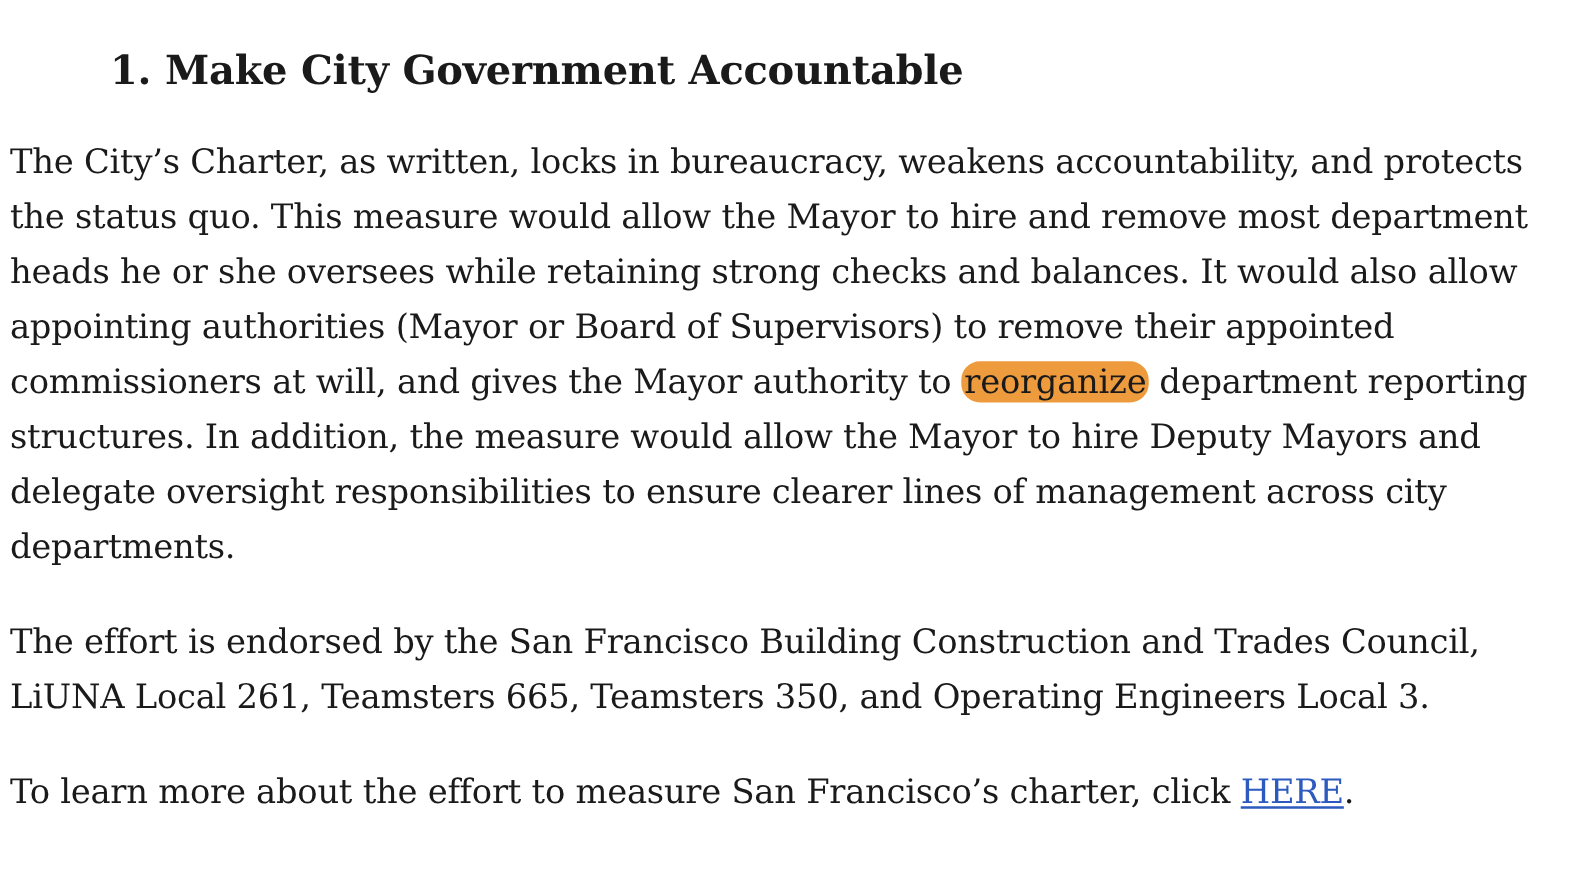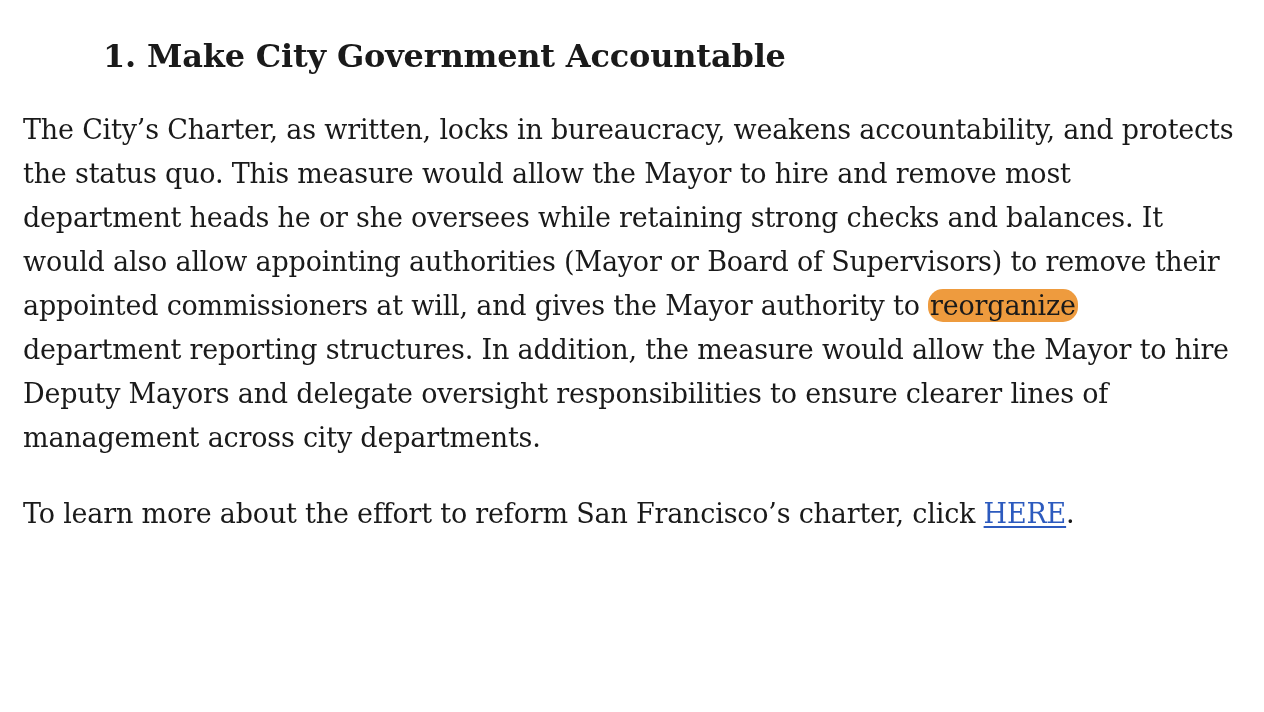--- a/index.html
+++ b/index.html
@@ -19,21 +19,20 @@
     height: 712px;
     overflow: hidden;
   }
   .article {
     padding: 36px 30px 0 8px;
     font-family: "DejaVu Serif", "Liberation Serif", serif;
     font-size: 27px;
     line-height: 44px;
     letter-spacing: -0.2px;
     color: var(--text-color);
-    margin-left: 15px;
   }
   .section-heading {
     margin: 0 0 0 80px;
     font-size: 32px;
     line-height: 40px;
     font-weight: bold;
     color: var(--text-color);
   }
   .article p {
     margin: 32px 0 0 0;
@@ -55,18 +54,19 @@
 <body>
 
 <main class="article">
 
   <h2 class="section-heading">1. Make City Government Accountable</h2>
 
   <p>
     <span>The City’s Charter, as written, locks in bureaucracy, weakens accountability, and protects the status quo. This measure would allow the Mayor to hire and remove most department heads he or she oversees while retaining strong checks and balances. It would also allow appointing authorities (Mayor or Board of Supervisors) to remove their appointed commissioners at will, and gives the Mayor authority to </span><mark class="highlight">reorganize</mark><span> department reporting structures. In addition, the measure would allow the Mayor to hire Deputy Mayors and delegate oversight responsibilities to ensure clearer lines of management across city departments.</span>
   </p>
 
+  <p>The effort is endorsed by the San Francisco Building Construction and Trades Council, LiUNA Local 261, Teamsters 665, Teamsters 350, and Operating Engineers Local 3.</p>
 
   <p>
-    <span>To learn more about the effort to reform San Francisco’s charter, click </span><a class="inline-link" href="#">HERE</a><span>.</span>
+    <span>To learn more about the effort to measure San Francisco’s charter, click </span><a class="inline-link" href="#">HERE</a><span>.</span>
   </p>
 
 </main>
 
 </body></html>

